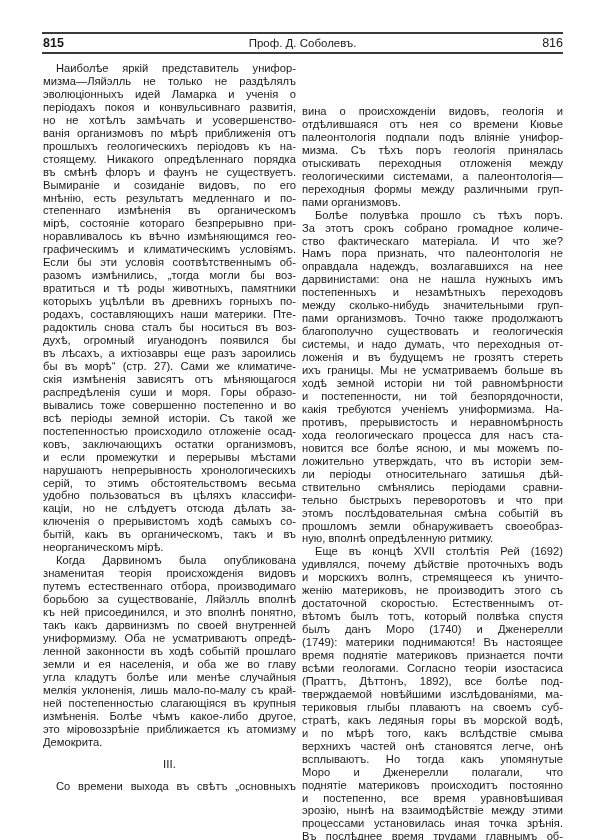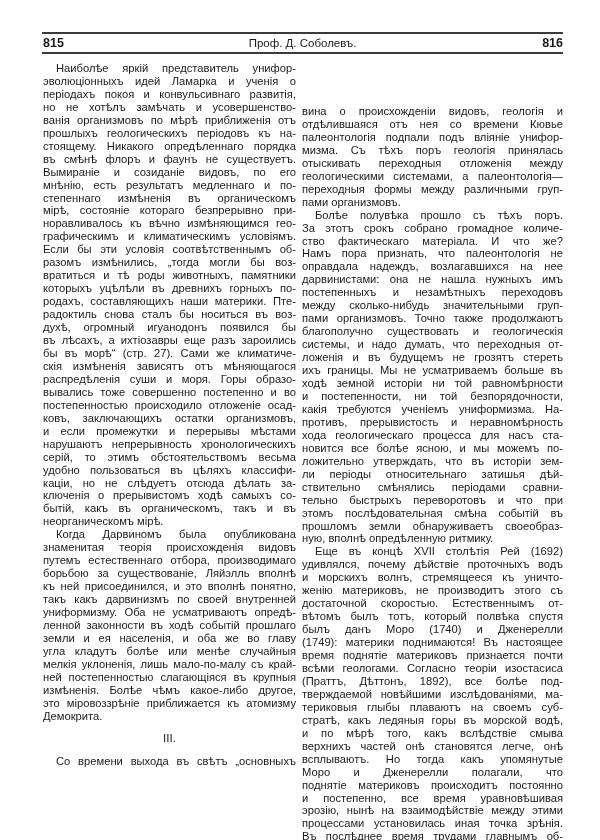--- a/index.html
+++ b/index.html
@@ -4,21 +4,21 @@
 <style>
   html, body { margin:0; padding:0; background:#fff; }
   body { width:600px; height:840px; position:relative; overflow:hidden; color:#1a1a1a;
          font-family:"Liberation Sans", "DejaVu Sans", sans-serif; }
   .rule { position:absolute; left:42px; width:521px; background:#3a3a3a; }
   .rule.top { top:32px; height:2px; }
   .rule.bot { top:52px; height:2px; }
   .header { position:absolute; top:35px; left:42px; width:521px; height:31px;
             font-size:12.5px; line-height:16px; }
   .pn-left { position:absolute; left:1px; top:0; font-weight:bold; }
-  .pn-right { position:absolute; right:0; top:0; font-weight:bold; }
+  .pn-right { position:absolute; right:0; top:0; font-weight:normal; }
   .running { position:absolute; left:0; right:0; text-align:center; font-size:11.5px; }
   .col { position:absolute; top:62px; font-size:11.2px; line-height:12.95px; text-align:justify;
          hyphens:manual; }
   .col.left { left:43px; width:253px; }
   .col.right { left:302px; width:261px;margin-top:43px; }
   .ln { display:block; text-align:justify; text-align-last:justify; white-space:nowrap; }
   .ln.last { text-align-last:left; }
   .section { text-align:center; margin:9px 0 10px 0; font-size:11.5px; }
 </style>
 </head>
@@ -27,20 +27,21 @@
 <div class="rule top"></div>
 <div class="header">
   <span class="pn-left">815</span>
   <span class="running">Проф. Д. Соболевъ.</span>
   <span class="pn-right">816</span>
 </div>
 <div class="rule bot"></div>
 
 <div class="col left" id="left-col">
     <span class="ln" style="text-indent: 13px;">Наиболѣе яркій представитель унифор-</span>
+    <span class="ln">мизма—Ляйэлль не только не раздѣлялъ</span>
     <span class="ln">эволюціонныхъ идей Ламарка и ученія о</span>
     <span class="ln">періодахъ покоя и конвульсивнаго развитія,</span>
     <span class="ln">но не хотѣлъ замѣчать и усовершенство-</span>
     <span class="ln">ванія организмовъ по мѣрѣ приближенія отъ</span>
     <span class="ln">прошлыхъ геологическихъ періодовъ къ на-</span>
     <span class="ln">стоящему. Никакого опредѣленнаго порядка</span>
     <span class="ln">въ смѣнѣ флоръ и фаунъ не существуетъ.</span>
     <span class="ln">Вымираніе и созиданіе видовъ, по его</span>
     <span class="ln">мнѣнію, есть результатъ медленнаго и по-</span>
     <span class="ln">степеннаго измѣненія въ органическомъ</span>
@@ -52,20 +53,21 @@
     <span class="ln">вратиться и тѣ роды животныхъ, памятники</span>
     <span class="ln">которыхъ уцѣлѣли въ древнихъ горныхъ по-</span>
     <span class="ln">родахъ, составляющихъ наши материки. Пте-</span>
     <span class="ln">радоктиль снова сталъ бы носиться въ воз-</span>
     <span class="ln">духѣ, огромный игуанодонъ появился бы</span>
     <span class="ln">въ лѣсахъ, а ихтіозавры еще разъ зароились</span>
     <span class="ln">бы въ морѣ“ (стр. 27). Сами же климатиче-</span>
     <span class="ln">скія измѣненія зависятъ отъ мѣняющагося</span>
     <span class="ln">распредѣленія суши и моря. Горы образо-</span>
     <span class="ln">вывались тоже совершенно постепенно и во</span>
+    <span class="ln">всѣ періоды земной исторіи. Съ такой же</span>
     <span class="ln">постепенностью происходило отложеніе осад-</span>
     <span class="ln">ковъ, заключающихъ остатки организмовъ,</span>
     <span class="ln">и если промежутки и перерывы мѣстами</span>
     <span class="ln">нарушаютъ непрерывность хронологическихъ</span>
     <span class="ln">серій, то этимъ обстоятельствомъ весьма</span>
     <span class="ln">удобно пользоваться въ цѣляхъ классифи-</span>
     <span class="ln">каціи, но не слѣдуетъ отсюда дѣлать за-</span>
     <span class="ln">ключенія о прерывистомъ ходѣ самыхъ со-</span>
     <span class="ln">бытій, какъ въ органическомъ, такъ и въ</span>
     <span class="ln last">неорганическомъ мірѣ.</span>

